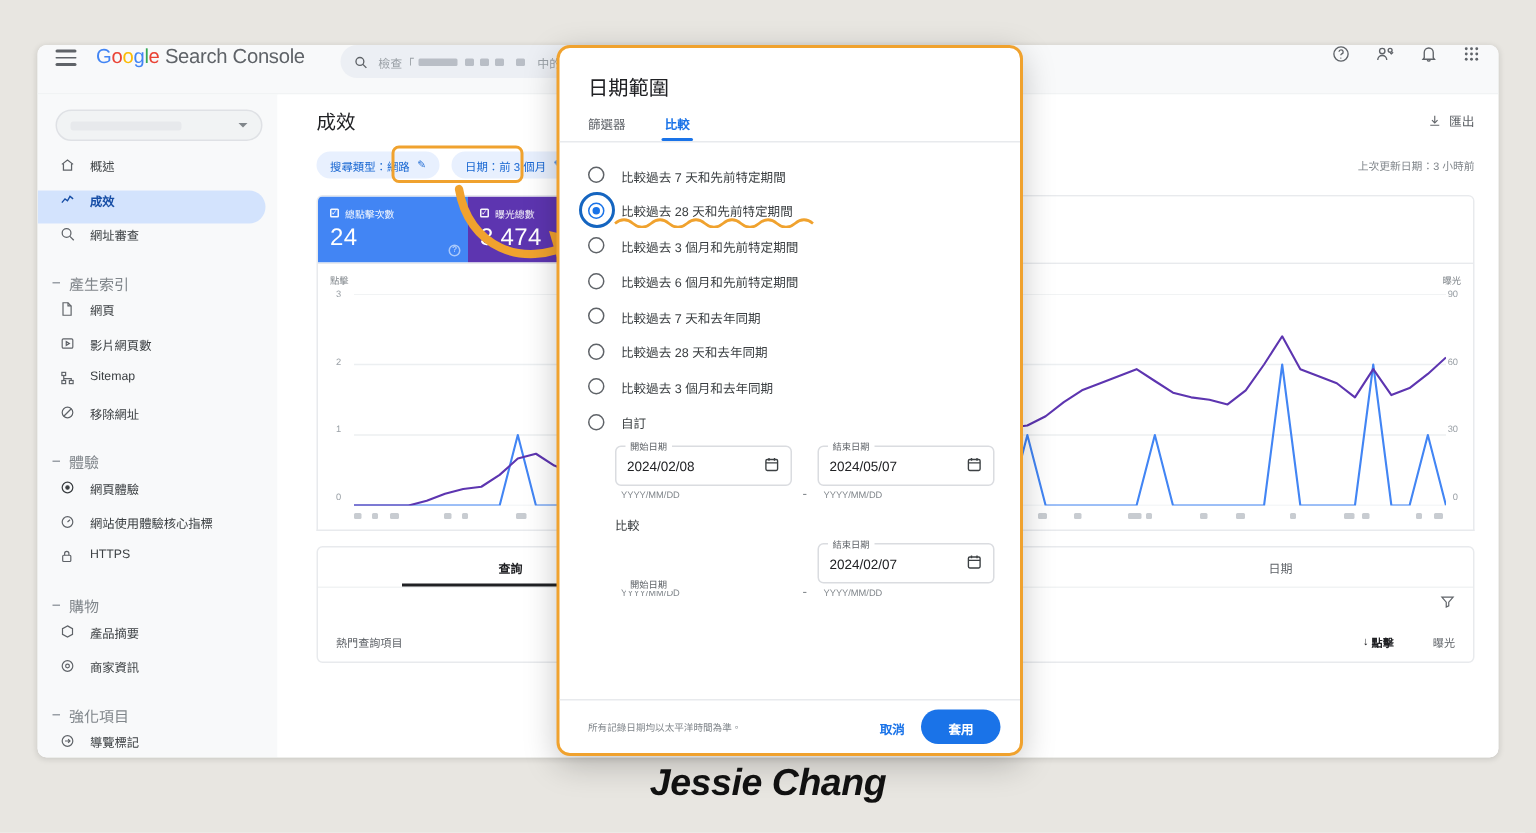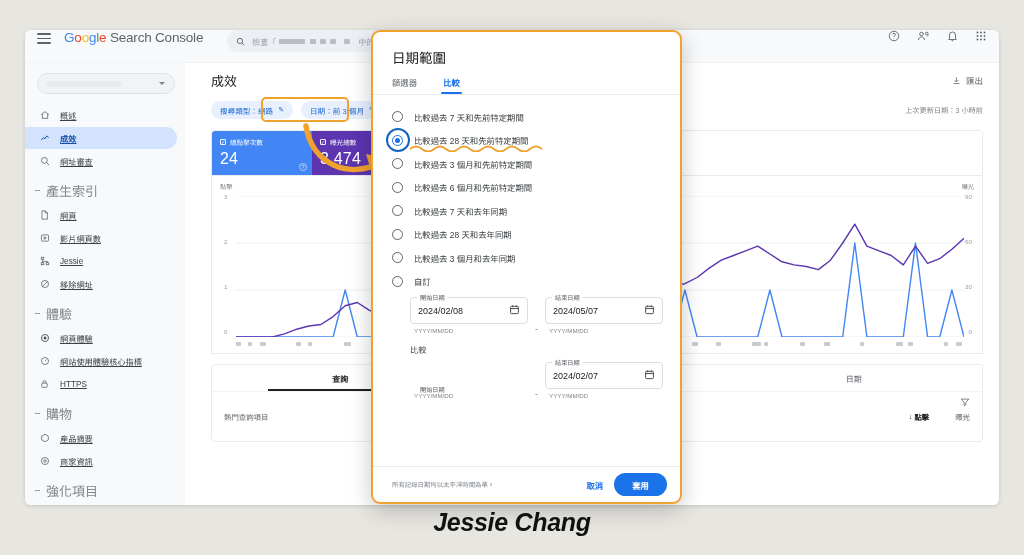--- a/index.html
+++ b/index.html
@@ -68,32 +68,31 @@
   .propsel {
     margin: 2px 10px 10px 12px; height: 21px;
     border: 1px solid #dfe1e5; border-radius: 11px;
     background: #f1f3f4;
     display: flex; align-items: center; justify-content: space-between;
     padding: 0 9px; cursor: pointer;
   }
   .propsel .blurtxt { background:#e7e9ec; height:6px; width:74px; border-radius:2px; }
   .propsel .caret { width:0;height:0;border-left:3px solid transparent;border-right:3px solid transparent;border-top:3.5px solid #80868b; }
   .navitem {
-    display: flex; align-items: center; gap: 10px;
+    display: flex; align-items: flex-start; gap: 10px;
     height: 22px; margin: 0 8px 1px 0;
     padding-left: 14px; border-radius: 0 11px 11px 0;
     font-size: 8.2px; color: #3c4043; cursor: pointer;
     white-space: nowrap;
-    text-decoration: underline;
   }
   .navitem.active { background: #d3e3fd; color: #174ea6; font-weight: 600; }
   .navitem .ico { width: 11px; height: 11px; flex: none; display:flex; align-items:center; justify-content:center; }
   .navsec {
     display: flex; align-items: center; gap: 6px;
-    font-size: 13px; color: #80868b;
+    font-size: 10px; color: #80868b;
     padding-left: 10px; margin: 9px 0 4px;
     cursor: pointer;
   }
   .navsec .dash { width: 5px; height: 1px; background: #9aa0a6; }
 
   
   .main {
     position: absolute; left: 160px; top: 33px;
     width: 814px; height: 442px;
     background: #fff;
@@ -185,21 +184,21 @@
     font-size: 8px; color: #5f6368; cursor: pointer; position: relative;
   }
   .tab.active { color: #202124; font-weight: 600; }
   .tab.active::after {
     content:""; position: absolute; bottom: 0; left: 22%; width: 56%;
     height: 2px; background: #202124;
   }
   .tblhead { display:flex; align-items:center; height:20px; border-top:1px solid #f1f3f4;
              padding: 0 12px; }
   .filtericon { margin-left:auto; color:#5f6368; cursor:pointer; }
-  .tblsub { display:flex; align-items:flex-start; height:22px; padding: 0 12px;
+  .tblsub { display:flex; align-items:flex-end; height:22px; padding: 0 12px;
             font-size: 7.4px; color: #5f6368; }
   .tblsub .right { margin-left:auto; display:flex; gap:26px; align-items:center;}
   .tblsub .sorted { color:#202124; font-weight:600; display:flex; align-items:center; gap:2px;}
 
   
   #dialog {
     position: absolute;
     left: 371px; top: 30px;
     width: 311px; height: 474px;
     background: #fff;
@@ -417,21 +416,21 @@
       </div>
       <div class="navitem">
         <span class="ico">
           <svg width="10" height="10" viewBox="0 0 24 24" fill="none" stroke="#5f6368" stroke-width="1.9">
               <rect x="3" y="3" width="6" height="5"></rect>
               <rect x="3" y="16" width="6" height="5"></rect>
               <rect x="15" y="16" width="6" height="5"></rect>
               <path d="M6 8v5h12v3M6 13v3"></path>
             </svg>
         </span>
-        <span>Jessie</span>
+        <span>Sitemap</span>
       </div>
       <div class="navitem">
         <span class="ico">
           <svg width="10" height="10" viewBox="0 0 24 24" fill="none" stroke="#5f6368" stroke-width="1.9">
               <circle cx="12" cy="12" r="8.5"></circle>
               <line x1="6" y1="18" x2="18" y2="6"></line>
             </svg>
         </span>
         <span>移除網址</span>
       </div>

